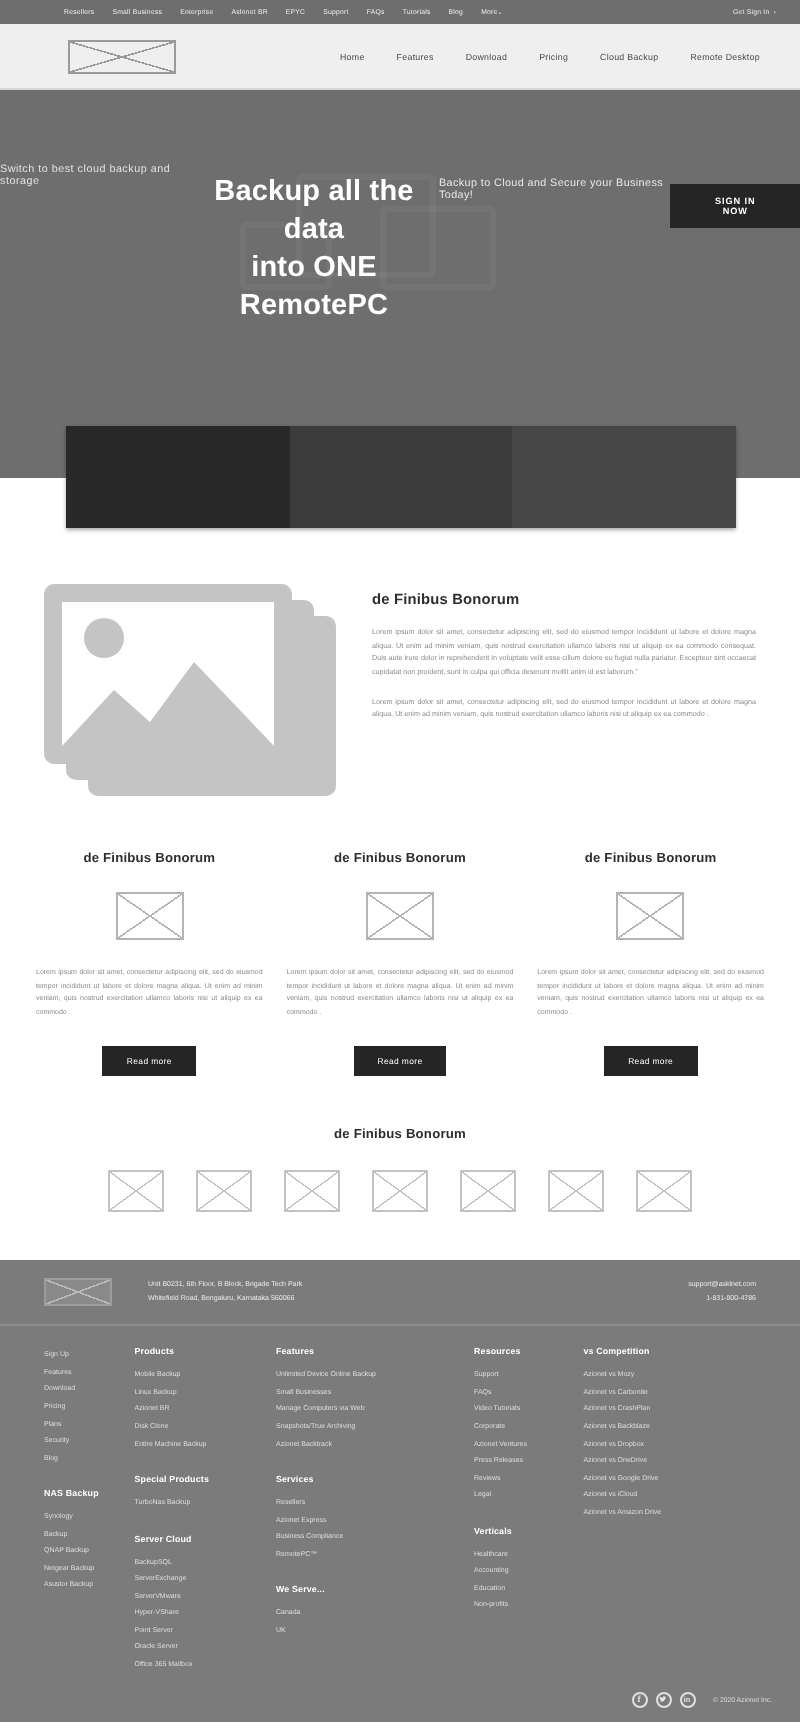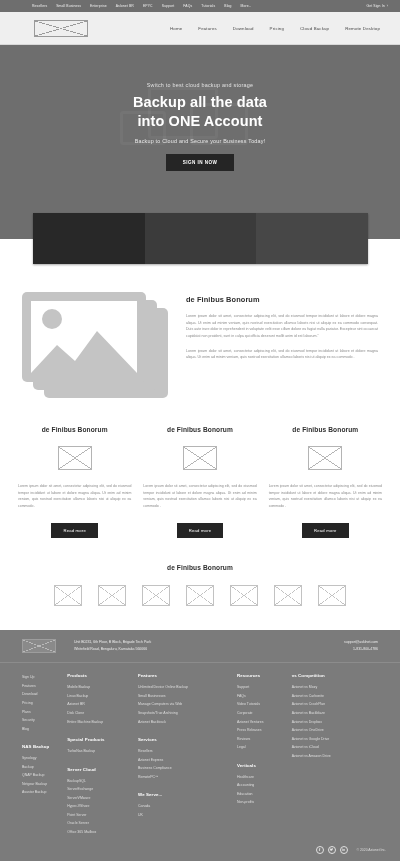--- a/index.html
+++ b/index.html
@@ -59,22 +59,22 @@
     font-size: 4.4px; color: #4a4a4a; text-decoration: none; white-space: nowrap;
     letter-spacing: .15px;
   }
 
   
   .hero {
     height: 147px;
     background: #6e6e6e;
     position: relative;
     display: flex;
-    flex-direction: column;
-    align-items: center;
+    flex-direction: row;
+    align-items: flex-start;
     justify-content: flex-start;
     padding-top: 37px;
     overflow: hidden;
   }
   .hero-deco {
     position: absolute;
     border: 3px solid rgba(255,255,255,0.045);
     border-radius: 3px;
   }
   .deco-a { width: 70px; height: 52px; left: 148px; top: 42px; }
@@ -254,21 +254,21 @@
   </nav>
 </header>
 
 <section class="hero">
   <div class="hero-deco deco-a"></div>
   <div class="hero-deco deco-b"></div>
   <div class="hero-deco deco-c"></div>
   <div class="hero-kicker">Switch to best cloud backup and storage</div>
   <h1 class="hero-title">
     <span>Backup all the data</span><br>
-    <span>into ONE Account</span>
+    <span>into ONE RemotePC</span>
   </h1>
   <div class="hero-sub">Backup to Cloud and Secure your Business Today!</div>
   <button class="hero-btn">SIGN IN NOW</button>
 </section>
 
 <div class="bandwrap">
   <div class="band-bg"></div>
   <div class="panels">
     <div class="panel p1"></div>
     <div class="panel p2"></div>

